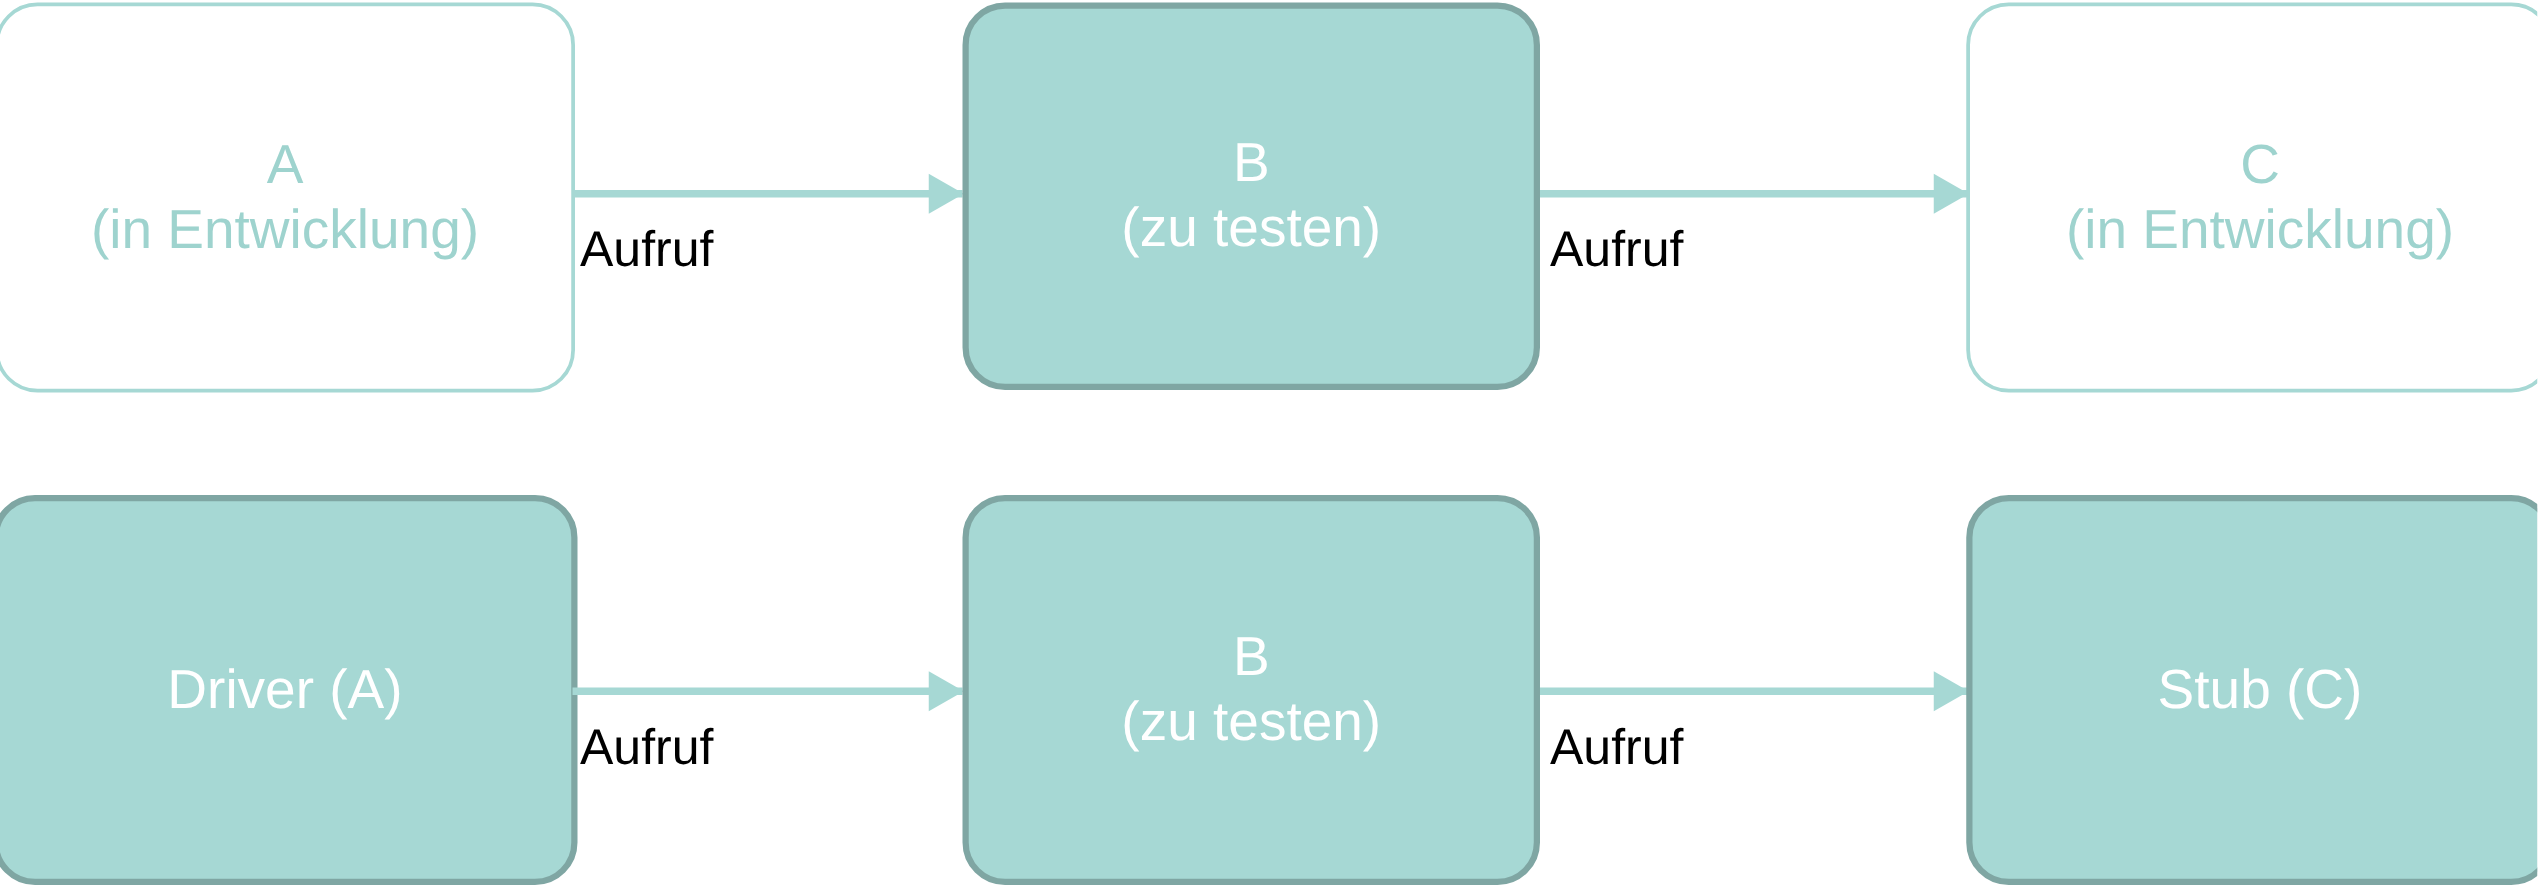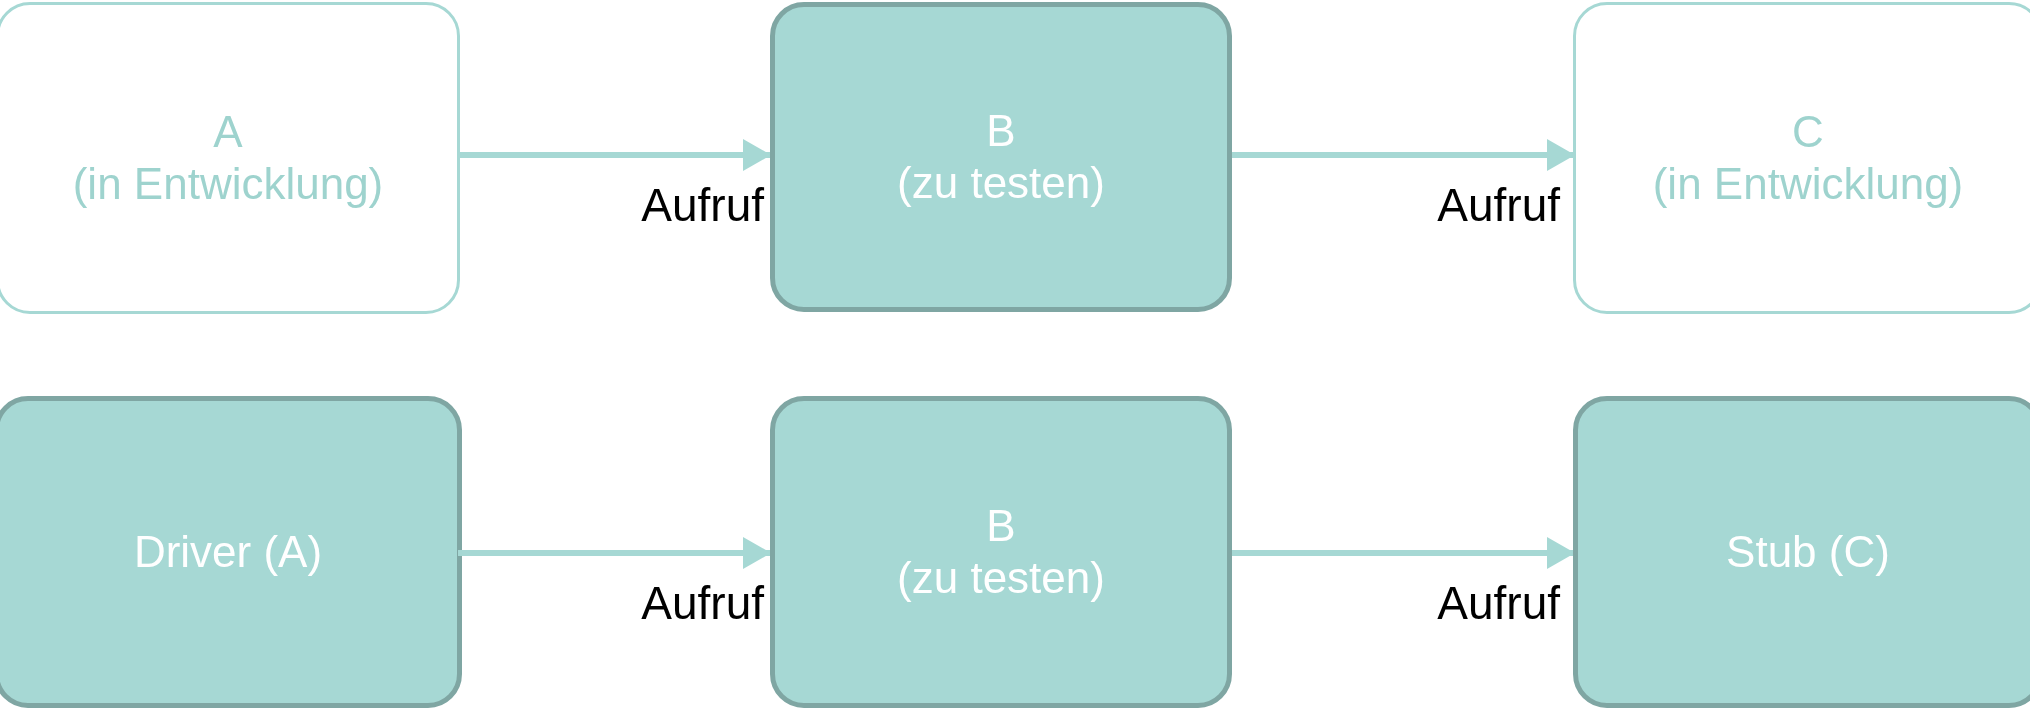--- a/index.html
+++ b/index.html
@@ -67,22 +67,22 @@
     height: 0;
     border-top: 16px solid transparent;
     border-bottom: 16px solid transparent;
     border-left: 28px solid #A6D8D4;
   }
 
   
   .edge-label {
     position: absolute;
     color: #000000;
-    font-size: 46px;
-    text-align: right;
+    font-size: 40px;
+    text-align: left;
     white-space: nowrap;
     user-select: none;
   }
 </style>
 </head>
 <body>
 
 <div id="canvas">
 
   <div class="node outline" style="left:-4px; top:2px; width:464px; height:312px;">

